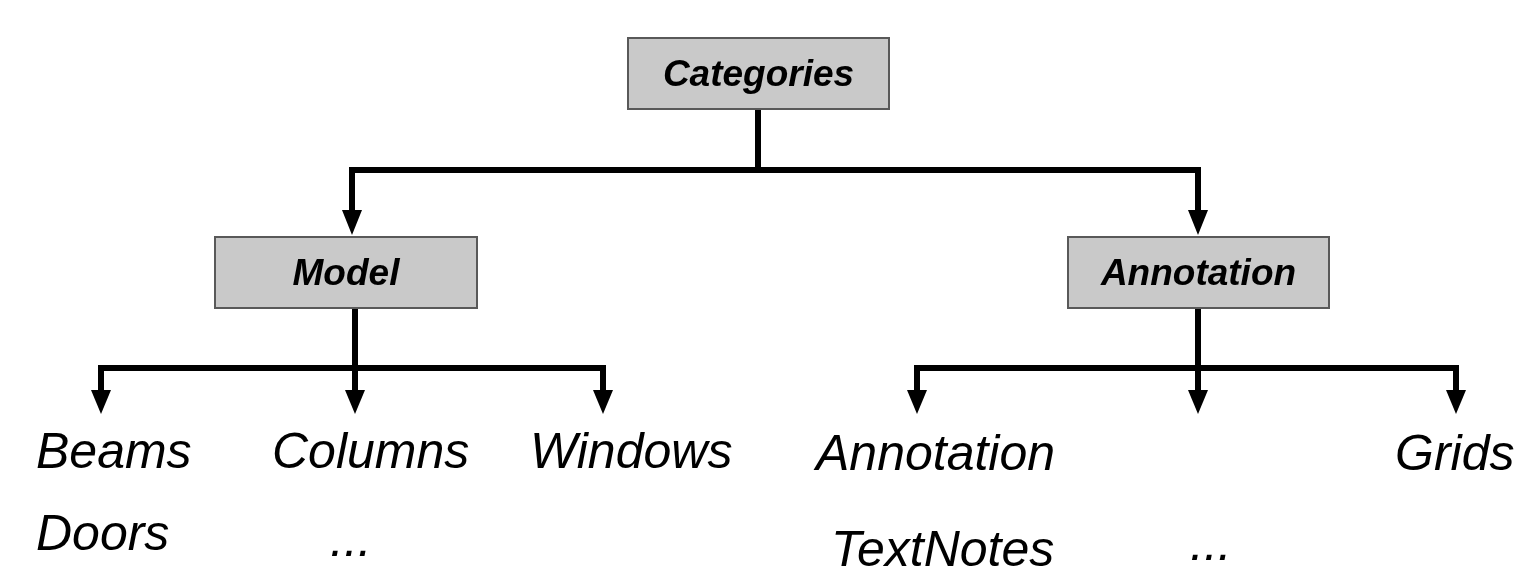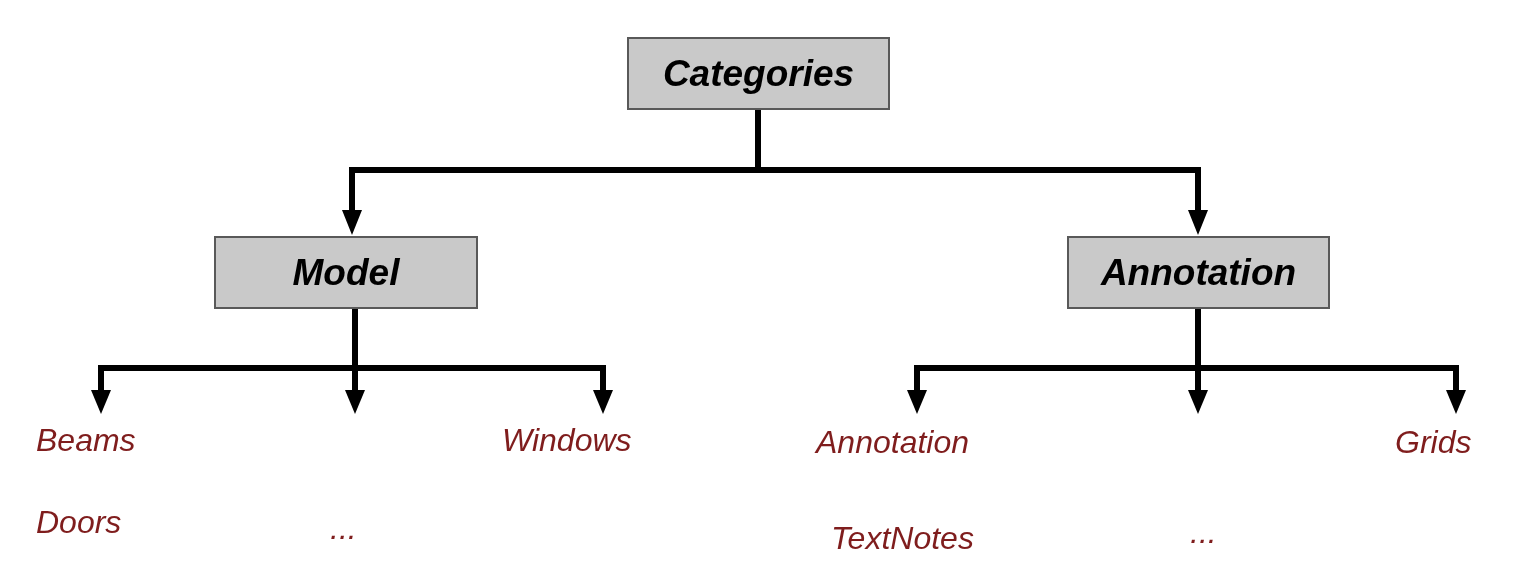--- a/index.html
+++ b/index.html
@@ -46,27 +46,27 @@
     color: #000000;
     letter-spacing: 0px;
     white-space: nowrap;
   }
   .node-categories { left: 627px; top: 37px;  width: 263px; height: 73px; }
   .node-model      { left: 214px; top: 236px; width: 264px; height: 73px; }
   .node-annotation { left: 1067px; top: 236px; width: 263px; height: 73px; }
 
   .leaf {
     position: absolute;
-    font-size: 32px;
-    color: #7f1d1d;
+    font-size: 50px;
+    color: #000000;
     white-space: nowrap;
   }
   .leaf-beams      { left: 36px;   top: 422px; }
   .leaf-columns    { left: 272px;  top: 422px; }
-  .leaf-windows    { left: 502px;  top: 422px; }
+  .leaf-windows    { left: 530px;  top: 422px; }
   .leaf-dimensions { left: 816px;  top: 424px; }
   .leaf-grids      { left: 1147px; top: 424px; }
   .leaf-levels     { left: 1395px; top: 424px; }
   .leaf-doors      { left: 36px;   top: 504px; }
   .leaf-dots-model { left: 330px;  top: 510px; }
   .leaf-textnotes  { left: 831px;  top: 520px; }
   .leaf-dots-annot { left: 1190px; top: 514px; }
 </style>
 </head>
 <body style="background: rgb(255, 255, 255);">
@@ -109,20 +109,21 @@
     <span class="node-label">Categories</span>
   </div>
   <div class="node node-model">
     <span class="node-label">Model</span>
   </div>
   <div class="node node-annotation">
     <span class="node-label">Annotation</span>
   </div>
 
   <span class="leaf leaf-beams">Beams</span>
+  <span class="leaf leaf-columns">Columns</span>
   <span class="leaf leaf-windows">Windows</span>
   <span class="leaf leaf-doors">Doors</span>
   <span class="leaf leaf-dots-model">...</span>
 
   <span class="leaf leaf-dimensions">Annotation</span>
   <span class="leaf leaf-levels">Grids</span>
   <span class="leaf leaf-textnotes">TextNotes</span>
   <span class="leaf leaf-dots-annot">...</span>
 
 </div>

